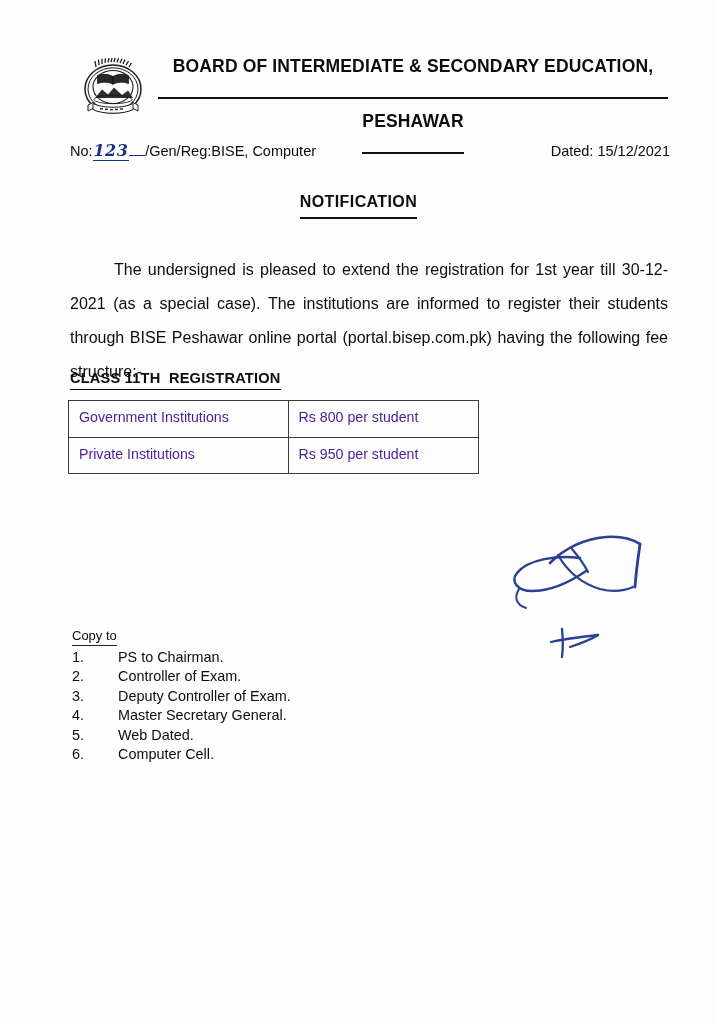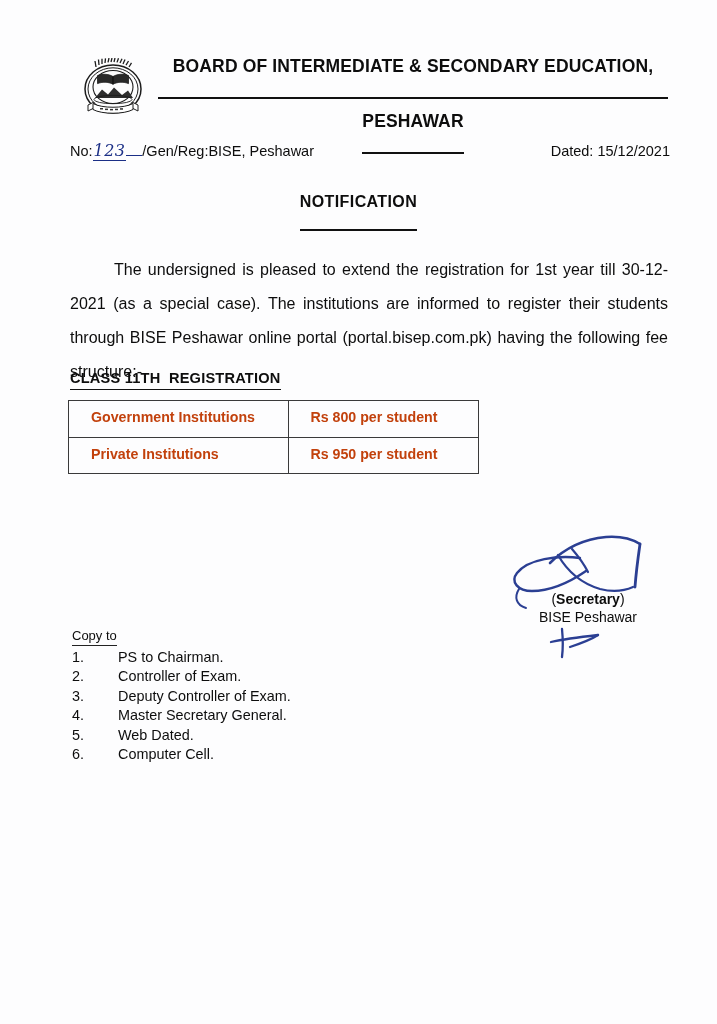--- a/index.html
+++ b/index.html
@@ -69,21 +69,21 @@
   }
   .ref-left {
     position: absolute;
     left: 0;
     top: 0;
     white-space: nowrap;
   }
   .ref-number {
     font-family: "DejaVu Serif", serif;
     font-style: italic;
-    font-weight: normal;
+    font-weight: bold;
     color: #1b2f86;
     font-size: 16px;
     letter-spacing: 0.4px;
     border-bottom: 1.4px solid #1b2f86;
     padding: 0 1px;
   }
   .ref-blank {
     display: inline-block;
     width: 16px;
     border-bottom: 1.4px solid #1b2f86;
@@ -102,21 +102,21 @@
     left: 0;
     top: 193px;
     width: 717px;
     text-align: center;
   }
   .notif span {
     font-size: 16px;
     font-weight: bold;
     letter-spacing: 0.4px;
     border-bottom: 2px solid #111;
-    padding-bottom: 19px;
+    padding-bottom: 7px;
   }
 
   
   .body-para {
     position: absolute;
     left: 70px;
     top: 253px;
     width: 598px;
     font-size: 16px;
     line-height: 34px;
@@ -145,25 +145,24 @@
   .fee-table {
     position: absolute;
     left: 68px;
     top: 400px;
     width: 411px;
     border-collapse: collapse;
   }
   .fee-table td {
     border: 1px solid #3a3a3a;
     font-size: 14.2px;
-    padding-left: 22px;
+    padding-left: 10px;
     vertical-align: top;
     padding-top: 8px;
-    color: #c2410c;
-    font-weight: bold;
+    color: #4c1d95;
   }
   .fee-table td.c0 { width: 220px; }
   .fee-table td.c1 { width: 191px; }
   .fee-table tr.r0 td { height: 37px; }
   .fee-table tr.r1 td { height: 36px; }
 
   
   .sig-block {
     position: absolute;
     left: 488px;
@@ -286,21 +285,21 @@
       </svg>
     </div>
 
     <div class="header-titles">
       <span class="header-line l1">BOARD OF INTERMEDIATE &amp; SECONDARY EDUCATION,</span>
       <span class="header-line l2">PESHAWAR</span>
     </div>
   </div>
 
   <div class="refrow">
-    <div class="ref-left"><span>No:</span><span class="ref-number">123</span><span class="ref-blank"></span><span>/Gen/Reg:BISE, Peshawar</span></div>
+    <div class="ref-left"><span>No:</span><span class="ref-number">123</span><span class="ref-blank"></span><span>/Gen/Reg:BISE, Computer</span></div>
     <div class="ref-right">Dated: 15/12/2021</div>
   </div>
 
   <div class="notif">
     <span>NOTIFICATION</span>
   </div>
 
   <div class="body-para">
     <span class="indent"></span><span>The undersigned is pleased to extend the registration for 1st year till 30-12-2021</span>
     <span>(as a special case). The institutions are informed to register their students through</span>
@@ -334,24 +333,20 @@
         <path d="M92 33 C70 30 40 34 29 48 C22 57 30 66 44 66 C62 66 82 57 98 46" stroke-width="2.4"></path>
 
         <path d="M70 30 C78 44 92 58 112 64 C124 67 136 66 145 62" stroke-width="2.2"></path>
 
         <path d="M84 24 C90 31 96 39 100 47" stroke-width="2.2"></path>
 
         <path d="M31 64 C26 72 28 80 38 83" stroke-width="2.0"></path>
       </g>
     </svg>
 
-    <div class="sig-caption">
-      <div class="role"><span>(</span><b>Secretary</b><span>)</span></div>
-      <div>BISE Peshawar</div>
-    </div>
 
     <svg class="sig-mark" viewBox="0 0 90 34">
       <g fill="none" stroke="#2b3f93" stroke-linecap="round" stroke-width="2.3">
         <path d="M22 4 C23 14 23 24 22 32"></path>
         <path d="M11 17 C24 14 40 12 58 10"></path>
         <path d="M30 22 C42 18 52 14 58 10"></path>
       </g>
     </svg>
   </div>
 

